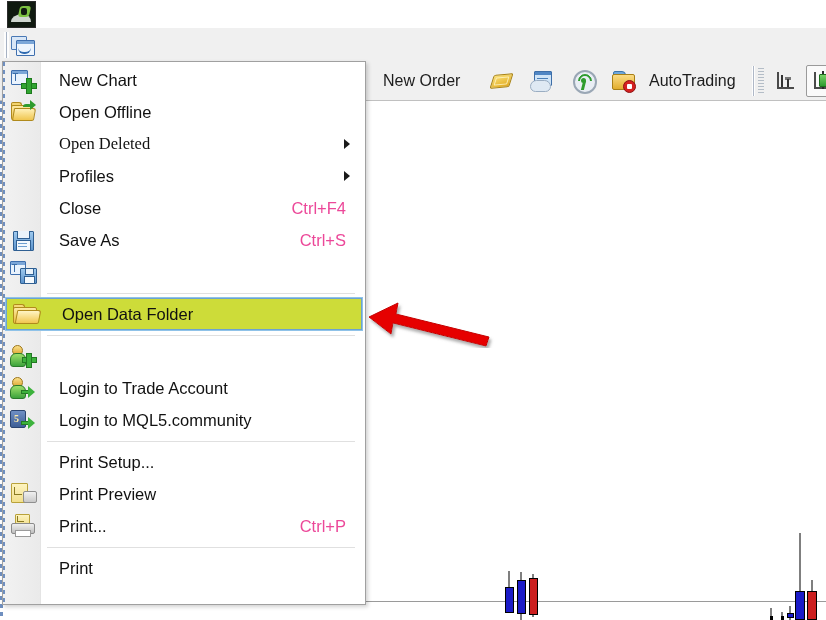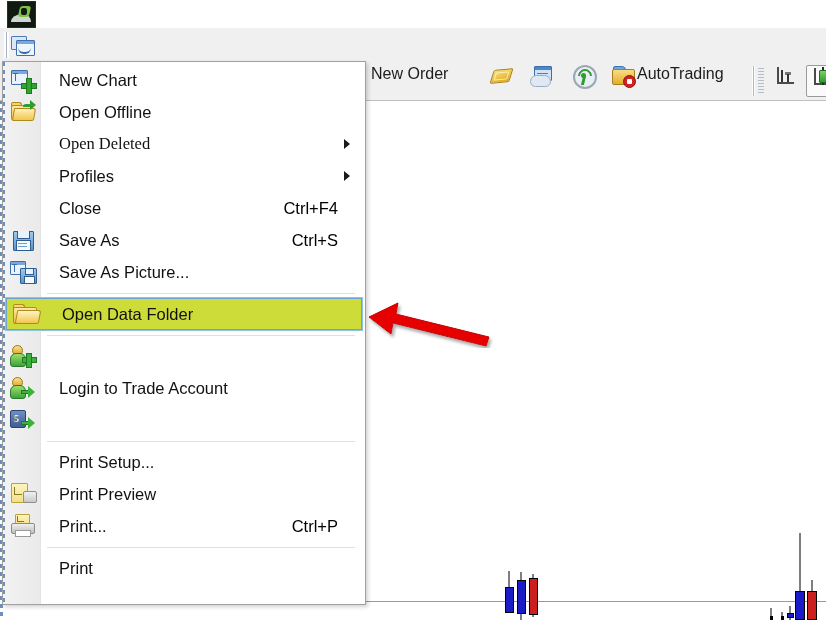--- a/index.html
+++ b/index.html
@@ -57,21 +57,21 @@
 
   
   .toolbar{
     position:absolute;left:0;top:62px;width:826px;height:38px;
     background:#f0f0f0;border-bottom:1px solid #c0c0c0;
   }
   .tb-inner{position:absolute;left:336px;top:0;right:0;height:38px;}
   .tb-sep{position:absolute;top:4px;width:3px;height:30px;
       background:linear-gradient(90deg,#ffffff 0 1px,#a8b2c2 1px 2px,#ffffff 2px 3px);
       background-size:100% 3px;opacity:.9;}
-  .tb-btn{position:absolute;top:3px;height:32px;display:flex;align-items:flex-start;gap:1px;
+  .tb-btn{position:absolute;top:3px;height:32px;display:flex;align-items:center;gap:13px;
       padding:0 4px;box-sizing:border-box;}
   .tb-btn .lbl{font-size:16px;color:#1c1c1c;white-space:nowrap;}
 
   
   .ico-neworder{position:relative;width:22px;height:24px;}
   .ico-neworder .pg{position:absolute;left:3px;top:0;width:13px;height:16px;background:#fdfdfd;
       border:1px solid #8a8a8a;border-radius:1px;}
   .ico-neworder .pg::after{content:"";position:absolute;right:-1px;top:-1px;border-width:0 5px 5px 0;
       border-style:solid;border-color:transparent #c9c9c9 transparent transparent;}
   .ico-neworder .plus{position:absolute;left:0;top:9px;width:15px;height:15px;}
@@ -138,21 +138,21 @@
     z-index:20;
   }
   .gutter{position:absolute;left:0;top:0;width:37px;height:100%;
       background:linear-gradient(90deg,#f2f2f2,#eaeaea);border-right:1px solid #e4e4e4;}
   .dashline{position:absolute;left:0;top:0;width:2px;height:100%;
       background:linear-gradient(180deg,#6f8fbf 0 4px,transparent 4px 8px);background-size:100% 8px;}
 
   .row{position:absolute;left:1px;right:1px;height:32px;display:flex;align-items:center;}
   .row .ic{position:absolute;left:6px;top:4px;width:26px;height:24px;}
   .row .tx{position:absolute;left:55px;font-size:16.5px;color:#111;white-space:nowrap;}
-  .row .sc{position:absolute;right:26px;font-size:16.5px;color:#000000;}
+  .row .sc{position:absolute;right:18px;font-size:16.5px;color:#ec4899;}
   .row .arw{position:absolute;right:14px;width:0;height:0;border-style:solid;
       border-width:5px 0 5px 6px;border-color:transparent transparent transparent #1a1a1a;}
   .row.hl{
     left:3px;right:3px;background:#cddc39;border:1px solid #6da3cf;box-sizing:border-box;
     outline:1px solid #8fc2e8;
   }
   .sep{position:absolute;left:44px;right:10px;height:1px;background:#e0e0e0;}
 
   
   .gi{position:relative;width:26px;height:24px;}
@@ -432,21 +432,20 @@
                 <i style="top:5px"></i>
               </span></span></span>
           <span class="tx">Save As</span>
           <span class="sc">Ctrl+S</span>
         </div>
         <div class="row" style="top: 194px;">
           <span class="ic"><span class="gi-savepic"><span class="win"></span><span class="arrw"></span><span class="dsk">
                 <span class="sh2"></span>
                 <span class="lb2"></span>
               </span></span></span>
-          <span class="tx">Save As Picture...</span>
         </div>
         <div class="sep" style="top: 231px;"></div>
         <div class="row hl" style="top: 236px;">
           <span class="ic"><span class="gi-folderplain"><span class="tabtop"></span><span class="bk"></span><span class="fr"></span></span></span>
           <span class="tx">Open Data Folder</span>
         </div>
         <div class="sep" style="top: 273px;"></div>
         <div class="row" style="top: 278px;">
           <span class="ic"><span class="gi-user"><span class="head"></span><span class="body"></span><span class="plus">
                 <i class="h"></i>
@@ -454,20 +453,21 @@
               </span></span></span>
         </div>
         <div class="row" style="top: 310px;">
           <span class="ic"><span class="gi-user"><span class="head"></span><span class="body"></span><span class="garrow"></span></span></span>
           <span class="tx">Login to Trade Account</span>
         </div>
         <div class="row" style="top: 342px;">
           <span class="ic"><span class="gi-mql"><span class="card">
                 <span>5</span>
               </span><span class="garrow"></span></span></span>
+          <span class="tx">Login to MQL5.community</span>
         </div>
         <div class="sep" style="top: 379px;"></div>
         <div class="row" style="top: 384px; padding-left: 6px;">
           <span class="tx">Print Setup...</span>
         </div>
         <div class="row" style="top: 416px;">
           <span class="ic"><span class="gi-preview"><span class="pg"></span><span class="mk"></span><span class="pr"></span></span></span>
           <span class="tx">Print Preview</span>
         </div>
         <div class="row" style="top: 448px;">

